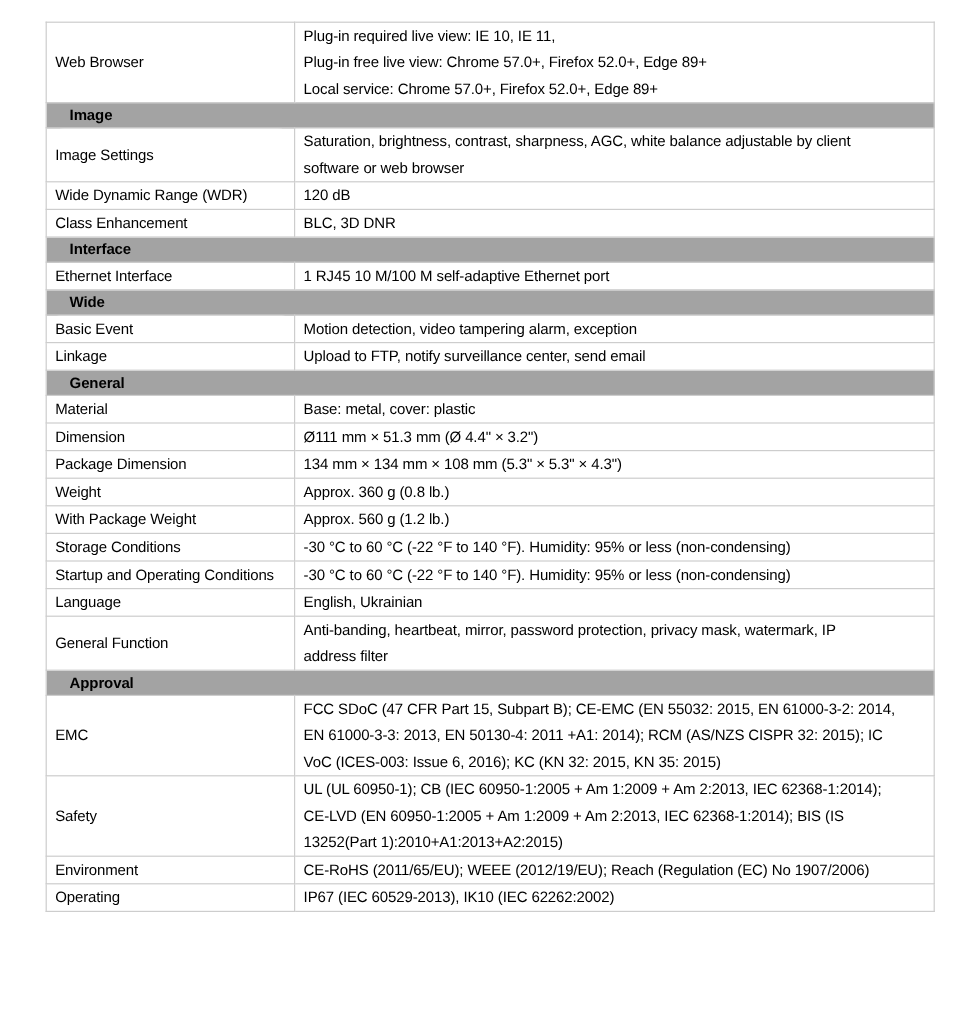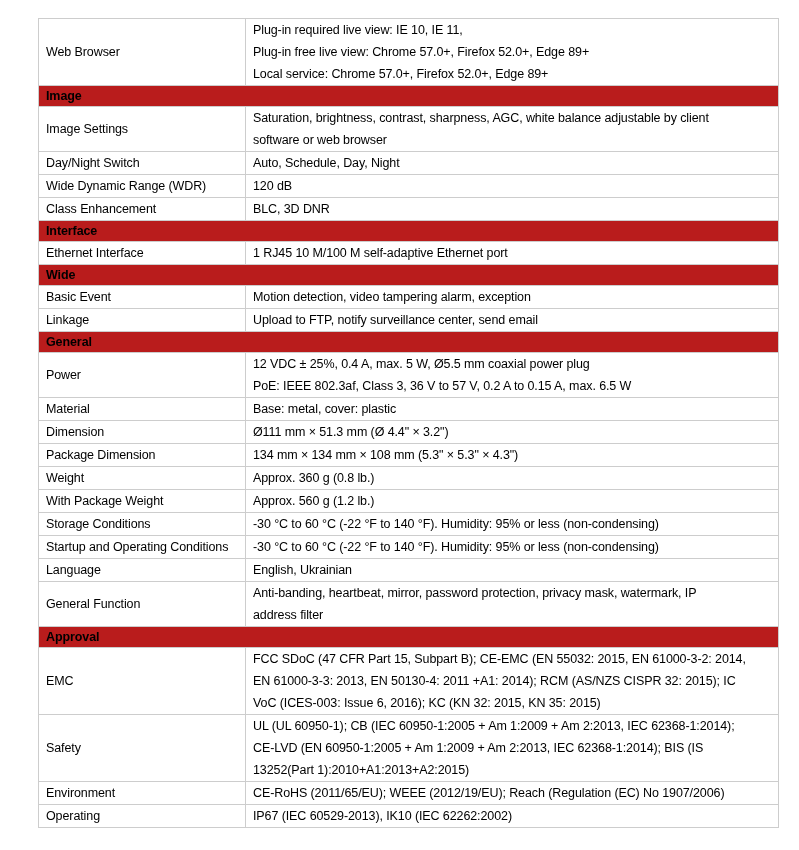--- a/index.html
+++ b/index.html
@@ -25,25 +25,25 @@
   }
   col.col-label { width: 207px; }
   col.col-value { width: 533px; }
 
   table.spec-table td {
     border: 1px solid #cdcdcd;
     vertical-align: middle;
     padding: 0 7px;
   }
   tr.section-row td {
-    background: #b91c1c;
+    background: #a3a3a3;
     font-weight: bold;
     height: 20px;
     line-height: 20px;
-    padding: 0 7px;
+    padding: 0 19px;
   }
   tr.spec-row td {
     background: #ffffff;
   }
   td.label-cell {
     line-height: 21px;
     padding-top: 1px;
     padding-bottom: 1px;
     border-radius: 14px;
   }
@@ -79,26 +79,20 @@
           <td colspan="2">Image</td>
         </tr>
         <tr class="spec-row">
           <td class="label-cell">Image Settings</td>
           <td class="value-cell">
             <div class="value-line">Saturation, brightness, contrast, sharpness, AGC, white balance adjustable by client</div>
             <div class="value-line">software or web browser</div>
           </td>
         </tr>
         <tr class="spec-row">
-          <td class="label-cell">Day/Night Switch</td>
-          <td class="value-cell">
-            <div class="value-line">Auto, Schedule, Day, Night</div>
-          </td>
-        </tr>
-        <tr class="spec-row">
           <td class="label-cell">Wide Dynamic Range (WDR)</td>
           <td class="value-cell">
             <div class="value-line">120 dB</div>
           </td>
         </tr>
         <tr class="spec-row">
           <td class="label-cell">Class Enhancement</td>
           <td class="value-cell">
             <div class="value-line">BLC, 3D DNR</div>
           </td>
@@ -122,27 +116,20 @@
           </td>
         </tr>
         <tr class="spec-row">
           <td class="label-cell">Linkage</td>
           <td class="value-cell">
             <div class="value-line">Upload to FTP, notify surveillance center, send email</div>
           </td>
         </tr>
         <tr class="section-row">
           <td colspan="2">General</td>
-        </tr>
-        <tr class="spec-row">
-          <td class="label-cell">Power</td>
-          <td class="value-cell">
-            <div class="value-line">12 VDC ± 25%, 0.4 A, max. 5 W, Ø5.5 mm coaxial power plug</div>
-            <div class="value-line">PoE: IEEE 802.3af, Class 3, 36 V to 57 V, 0.2 A to 0.15 A, max. 6.5 W</div>
-          </td>
         </tr>
         <tr class="spec-row">
           <td class="label-cell">Material</td>
           <td class="value-cell">
             <div class="value-line">Base: metal, cover: plastic</div>
           </td>
         </tr>
         <tr class="spec-row">
           <td class="label-cell">Dimension</td>
           <td class="value-cell">

